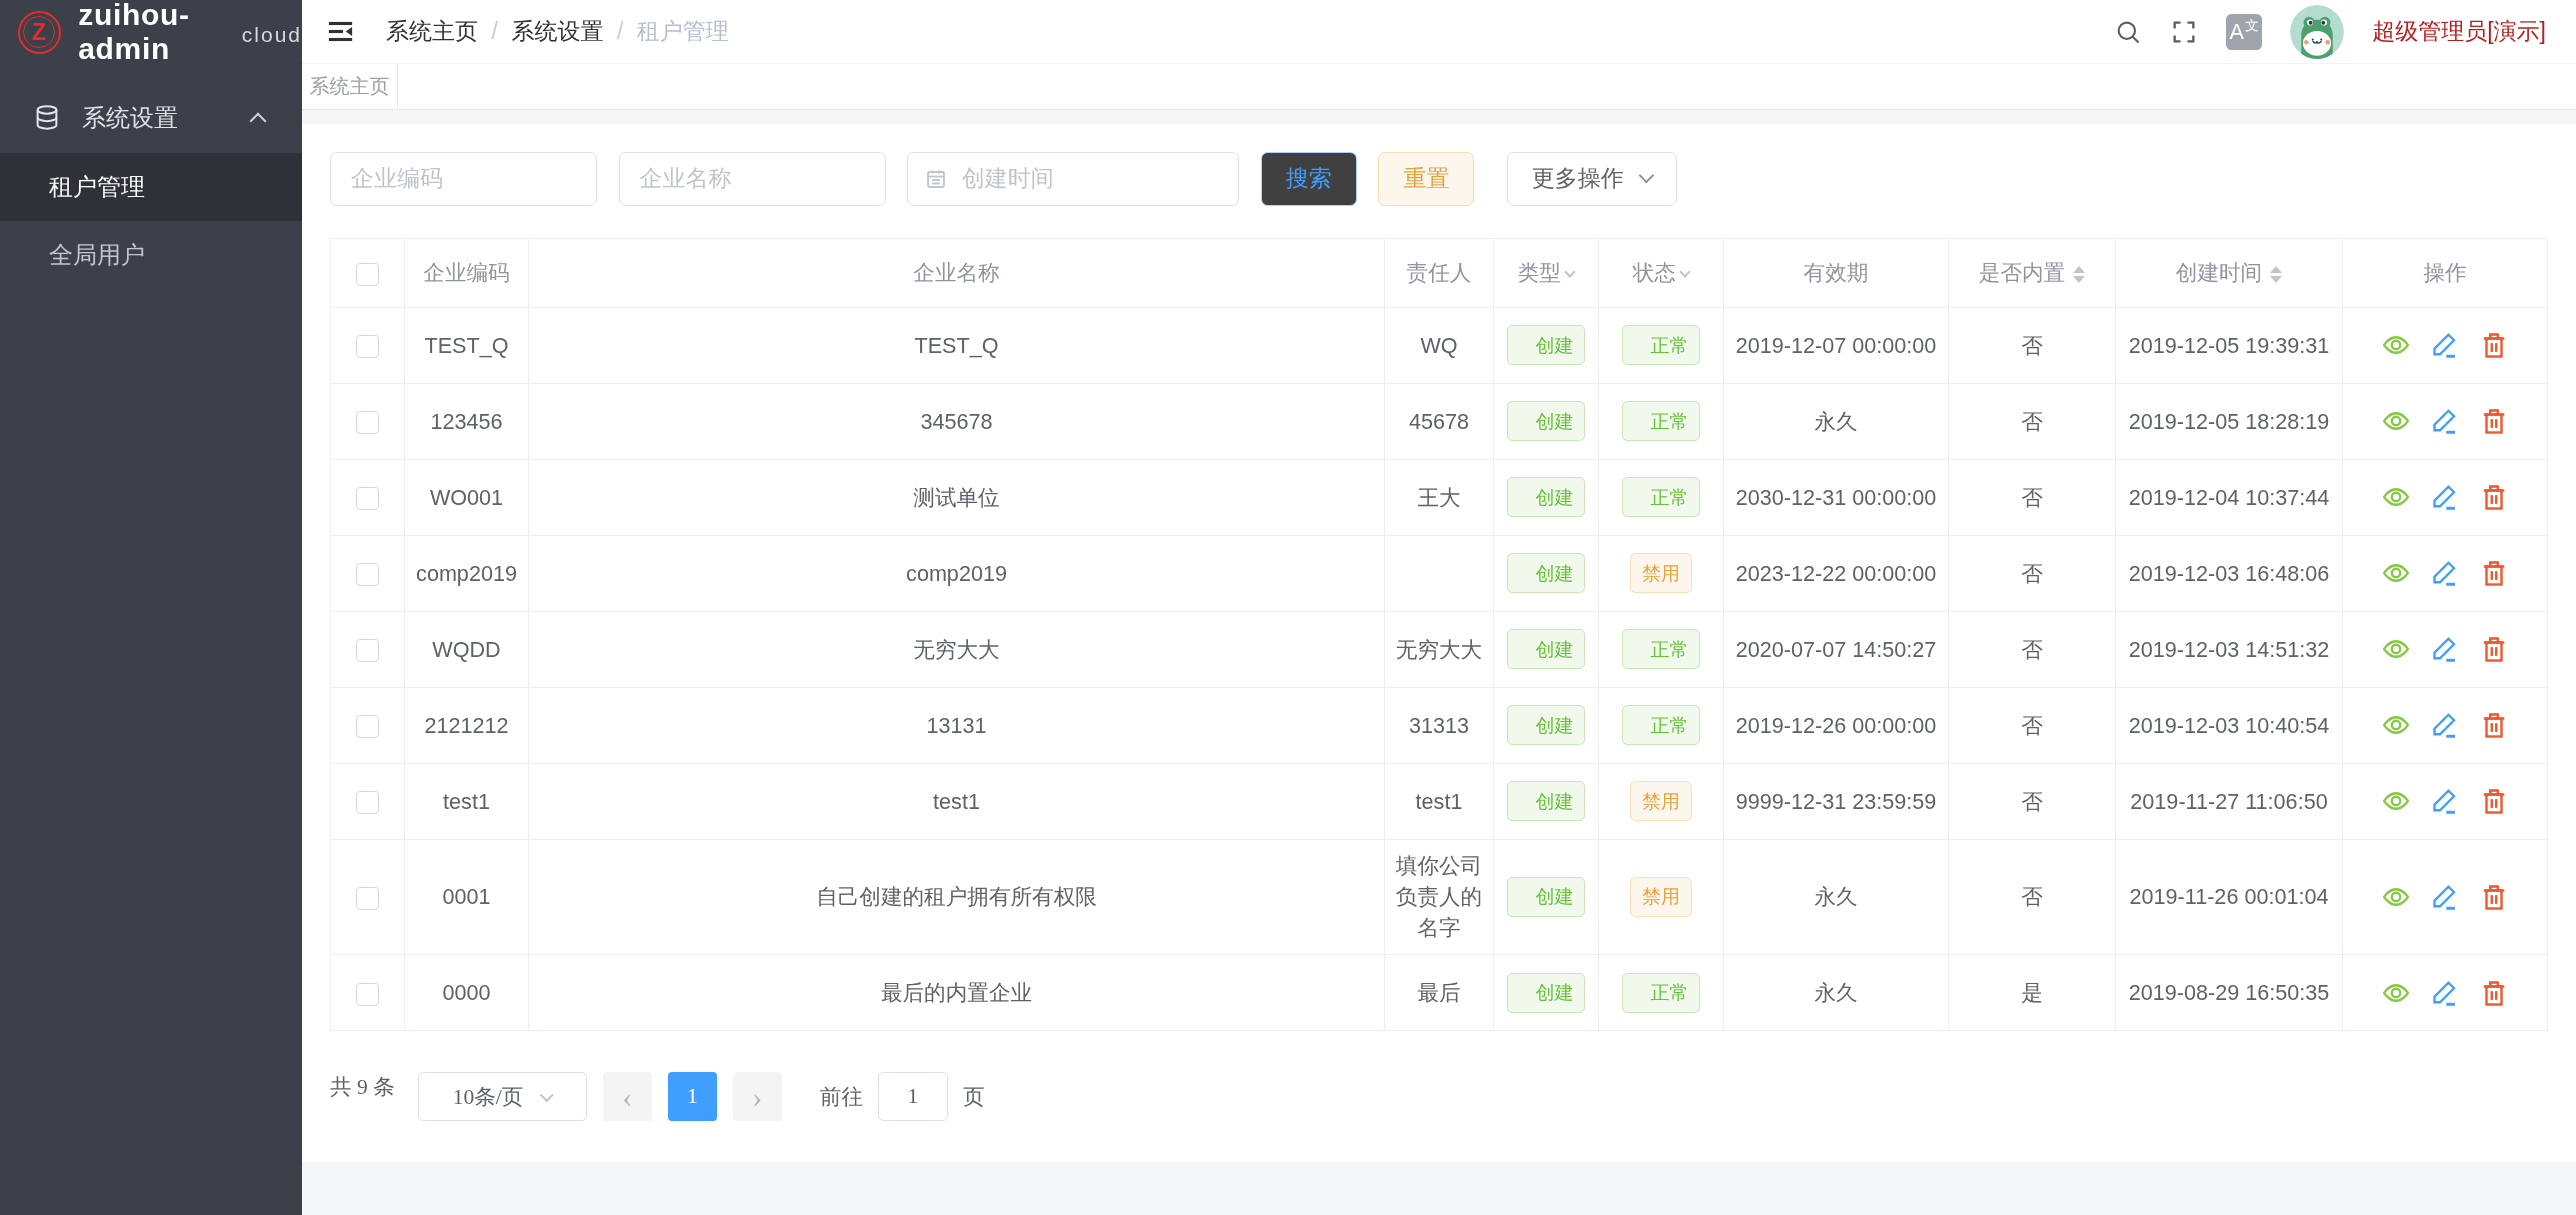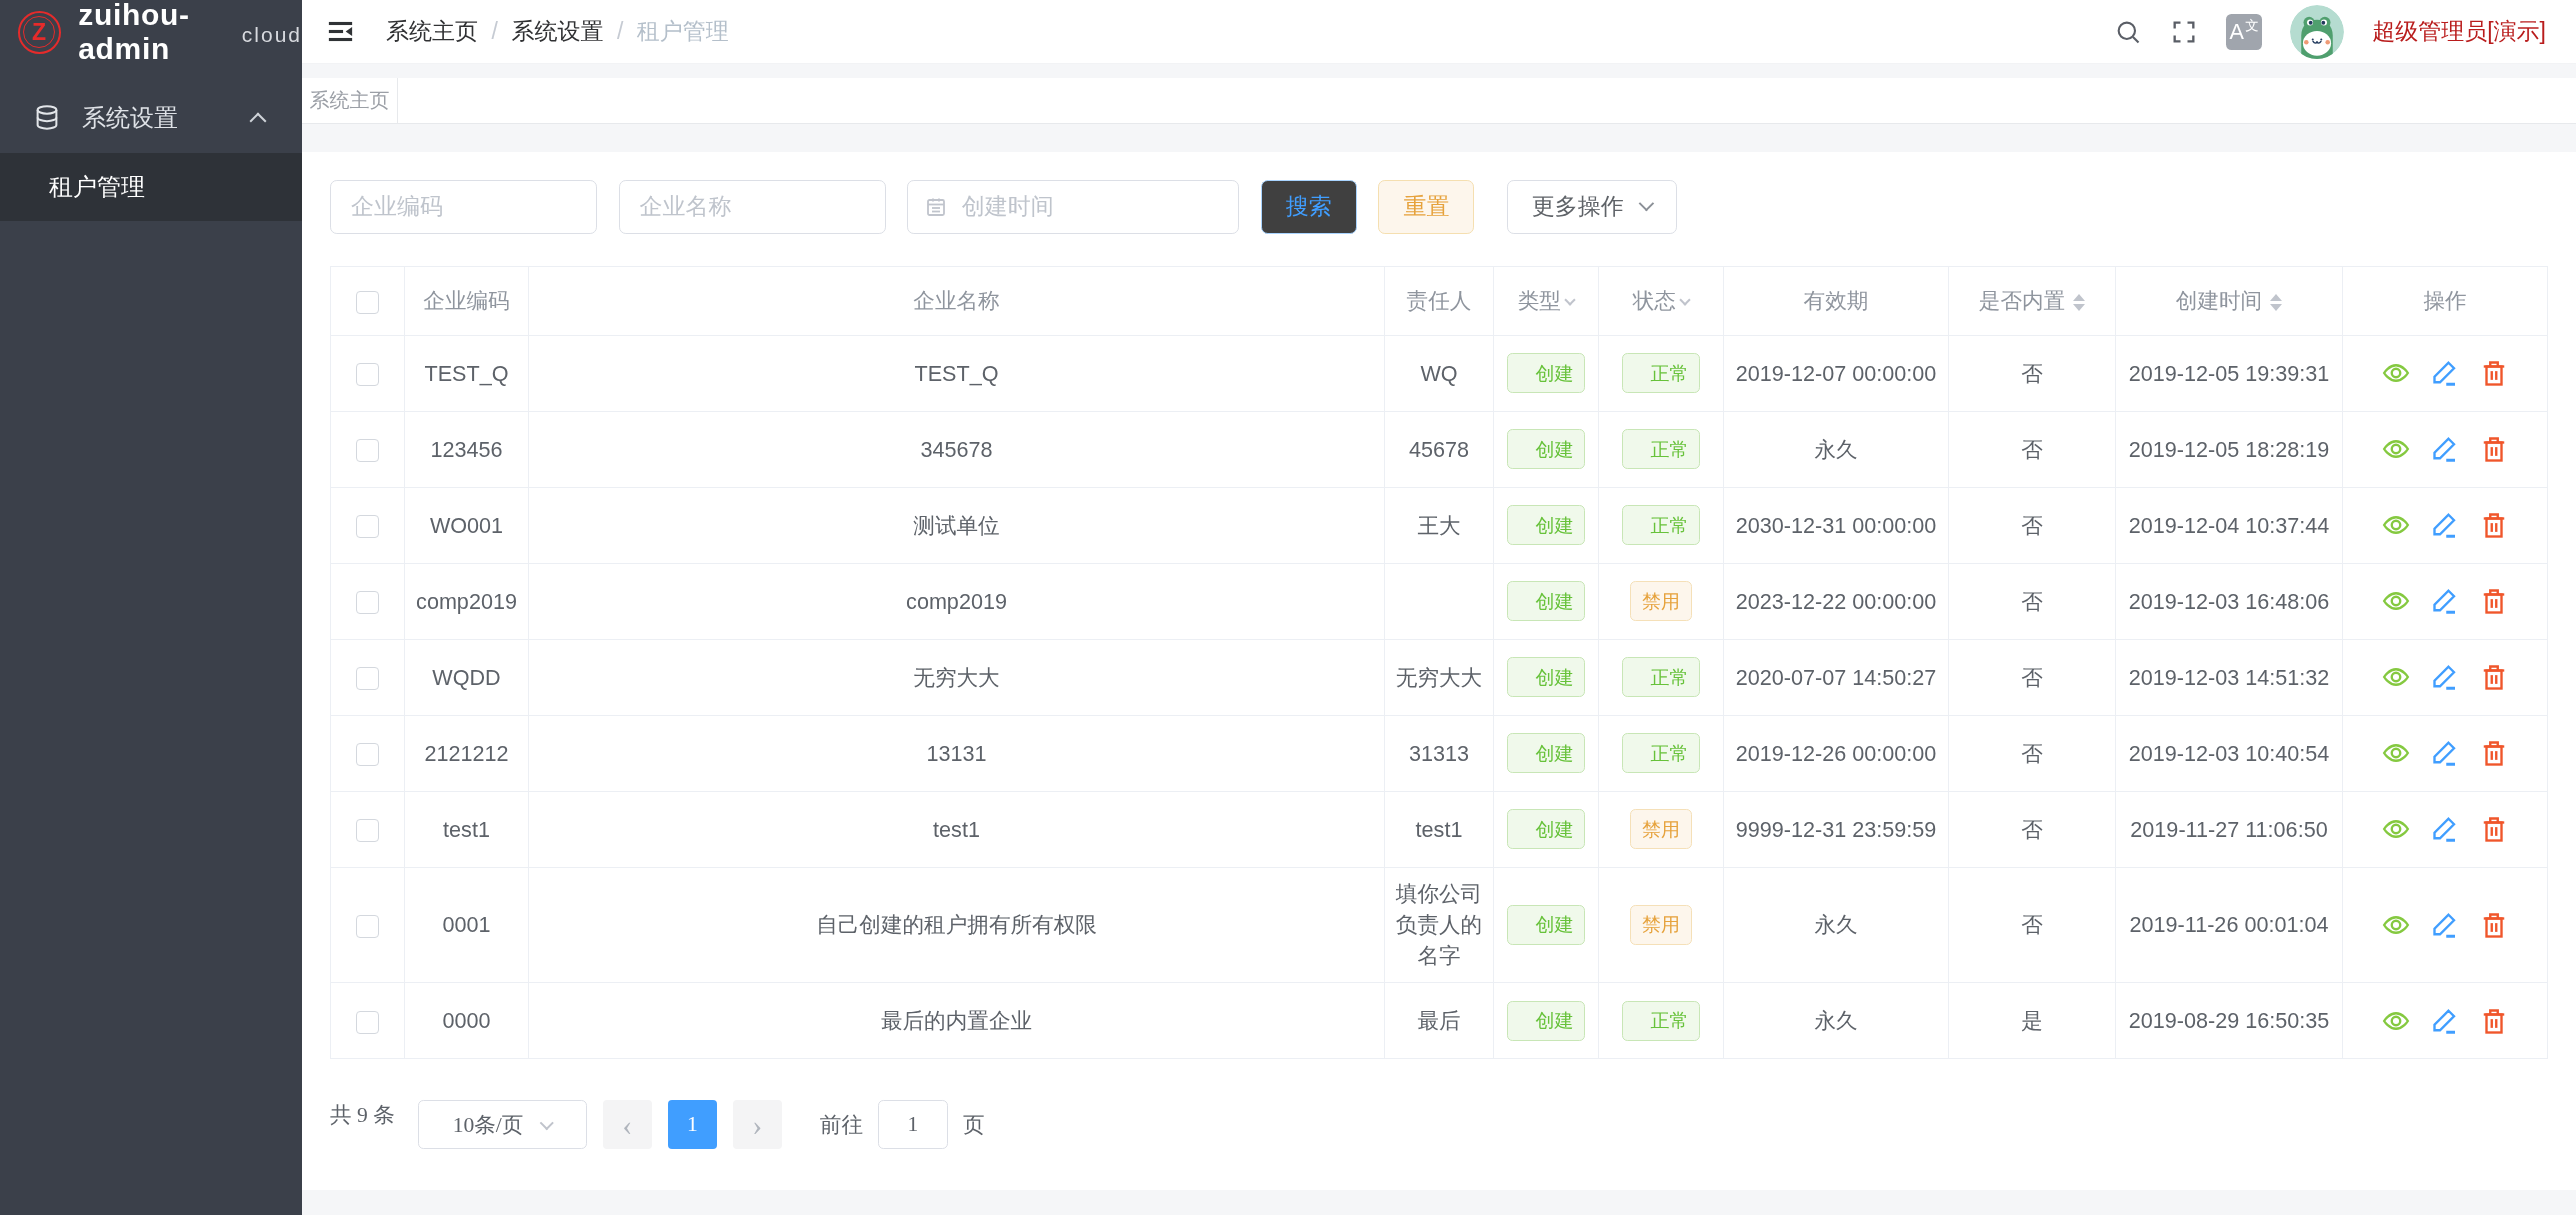--- a/index.html
+++ b/index.html
@@ -15,21 +15,21 @@
   .logo-title { color:#ffffff; font-size:30px; font-weight:700; margin-left:17.6px; letter-spacing:0.7px; }
   .logo-sub { color:#d8dadf; font-size:21px; margin-left:20px; letter-spacing:2px; align-self:center; margin-top:6.8px; }
   .menu { margin-top:19px; }
   .menu-parent { height:70px; display:flex; align-items:center; padding:0 38px 0 32px; color:#dfe2e7; font-size:24px; cursor:pointer; }
   .menu-parent .mp-label { margin-left:20px; }
   .chevron-up { width:12px; height:12px; border-left:2px solid #cfd3d9; border-top:2px solid #cfd3d9; transform:rotate(45deg); margin-left:auto; margin-top:5.4px; }
   .submenu-item { height:68px; display:flex; align-items:center; padding-left:49px; font-size:24px; color:#c2c6cd; cursor:pointer; }
   .submenu-item.active { background:#2e3238; color:#ffffff; }
 
   
-  .main { flex:1; min-width:0; display:flex; flex-direction:column;gap:14px; }
+  .main { flex:1; min-width:0; display:flex; flex-direction:column; }
 
   .topbar { height:64px; background:#fff; display:flex; align-items:center; padding:0 30px 0 23px; border-bottom:1.4px solid #f2f3f5; flex-shrink:0; }
   .hamburger { margin-right:30px; display:flex; cursor:pointer; }
   .breadcrumb { display:flex; align-items:center; gap:13.5px; font-size:23px; color:#303133; }
   .bc-sep { color:#c6cbd3; }
   .bc-last { color:#b4bfca; }
   .topbar-right { margin-left:auto; display:flex; align-items:center; gap:28px; }
   .icon-btn { display:flex; align-items:center; cursor:pointer; }
   .lang-box { width:36px; height:36px; background:#a0a5ad; border-radius:5.4px; color:#fff; display:flex; align-items:center; justify-content:center; font-size:21.6px; cursor:pointer; }
   .lang-box sup { font-size:13.5px; margin-left:1.4px; margin-top:-12px; }
@@ -103,20 +103,23 @@
             <ellipse cx="12" cy="5.5" rx="7.5" ry="3"></ellipse>
             <path d="M4.5 5.5v6c0 1.7 3.4 3 7.5 3s7.5-1.3 7.5-3v-6"></path>
             <path d="M4.5 11.5v6c0 1.7 3.4 3 7.5 3s7.5-1.3 7.5-3v-6"></path>
           </svg>
         </span>
         <span class="mp-label">系统设置</span>
         <span class="chevron-up"></span>
       </div>
       <div class="submenu-item active">
         <span>租户管理</span>
+      </div>
+      <div class="submenu-item">
+        <span>全局用户</span>
       </div>
     </nav>
   </aside>
 
   <div class="main">
 
     <header class="topbar">
       <span class="hamburger">
         <svg width="31" height="31" viewBox="0 0 24 24" fill="#2f3235">
           <rect x="3" y="4.6" width="18" height="2.4"></rect>

